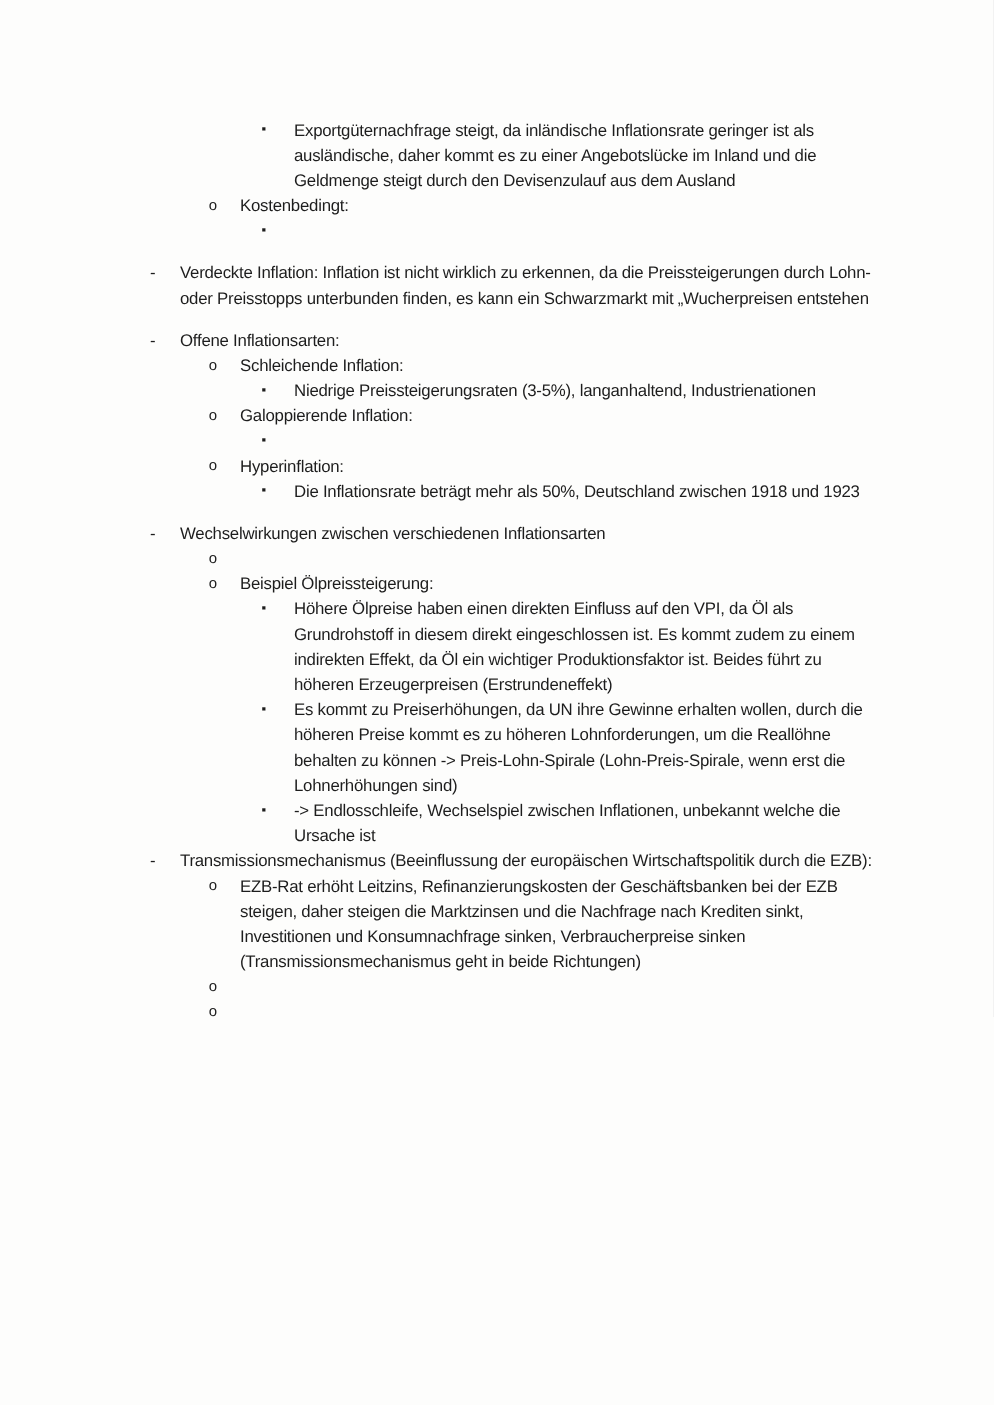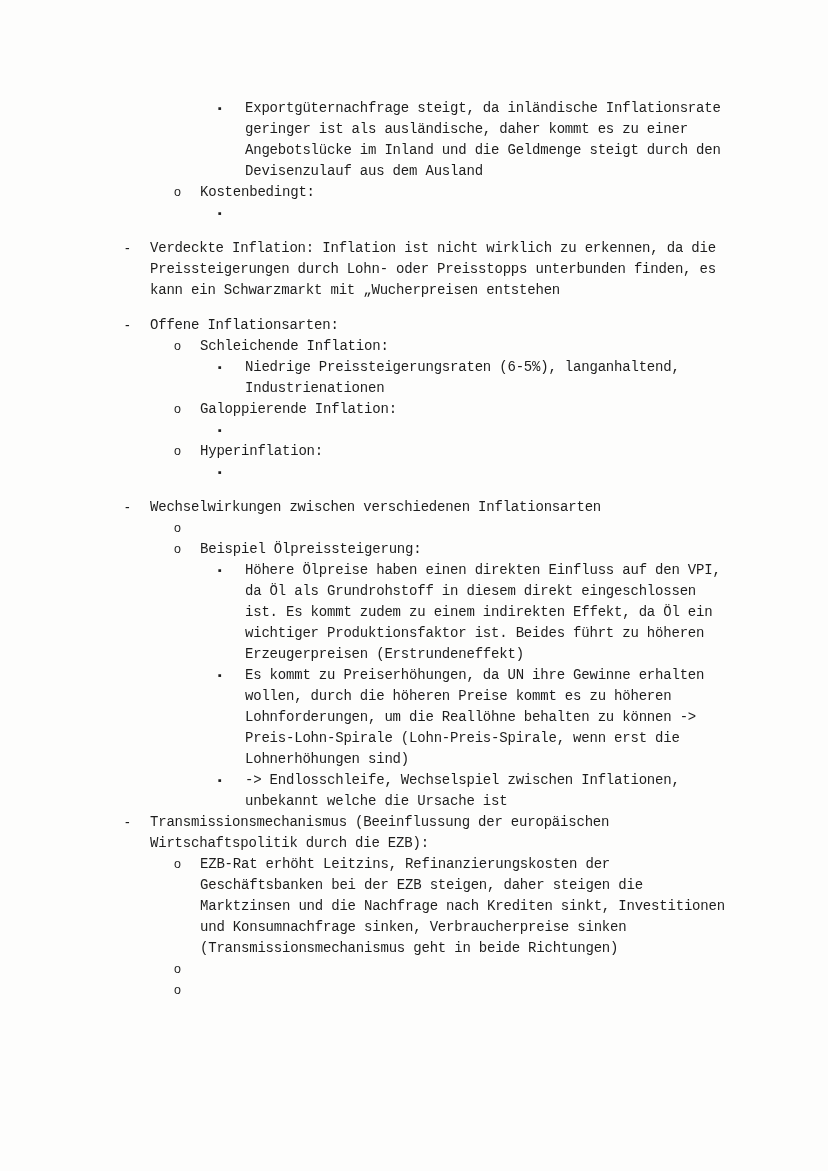--- a/index.html
+++ b/index.html
@@ -25,21 +25,20 @@
   .row {
     display: flex;
     align-items: flex-start;
   }
   .row .marker {
     flex: 0 0 auto;
     color: #1d1d1d;
   }
   .row .text {
     flex: 0 1 auto;
-    font-family: Liberation Mono, monospace;
   }
   
   .lvl1 { padding-left: 25px; }
   .lvl1 .marker { width: 25px; }
   .lvl1 .text  { max-width: 580px; }
 
   .lvl2 { padding-left: 74px; }
   .lvl2 .marker { width: 26px; font-size: 12.5px; }
   .lvl2 .text  { max-width: 530px; }
 
@@ -83,39 +82,40 @@
     <span class="text">Offene Inflationsarten:</span>
   </div>
 
   <div class="row lvl2">
     <span class="marker">o</span>
     <span class="text">Schleichende Inflation:</span>
   </div>
 
   <div class="row lvl3">
     <span class="marker">▪</span>
-    <span class="text">Niedrige Preissteigerungsraten (6-5%), langanhaltend, Industrienationen</span>
+    <span class="text">Niedrige Preissteigerungsraten (3-5%), langanhaltend, Industrienationen</span>
   </div>
 
   <div class="row lvl2">
     <span class="marker">o</span>
     <span class="text">Galoppierende Inflation:</span>
   </div>
 
   <div class="row lvl3">
     <span class="marker">▪</span>
   </div>
 
   <div class="row lvl2">
     <span class="marker">o</span>
     <span class="text">Hyperinflation:</span>
   </div>
 
   <div class="row lvl3">
     <span class="marker">▪</span>
+    <span class="text">Die Inflationsrate beträgt mehr als 50%, Deutschland zwischen 1918 und 1923</span>
   </div>
 
   <div class="row lvl1 gap">
     <span class="marker">-</span>
     <span class="text">Wechselwirkungen zwischen verschiedenen Inflationsarten</span>
   </div>
 
   <div class="row lvl2">
     <span class="marker">o</span>
   </div>

